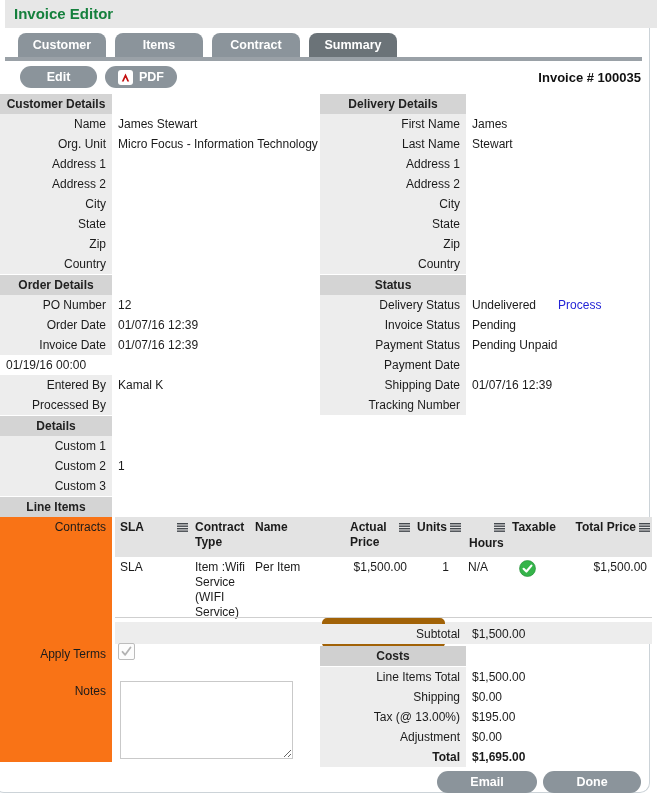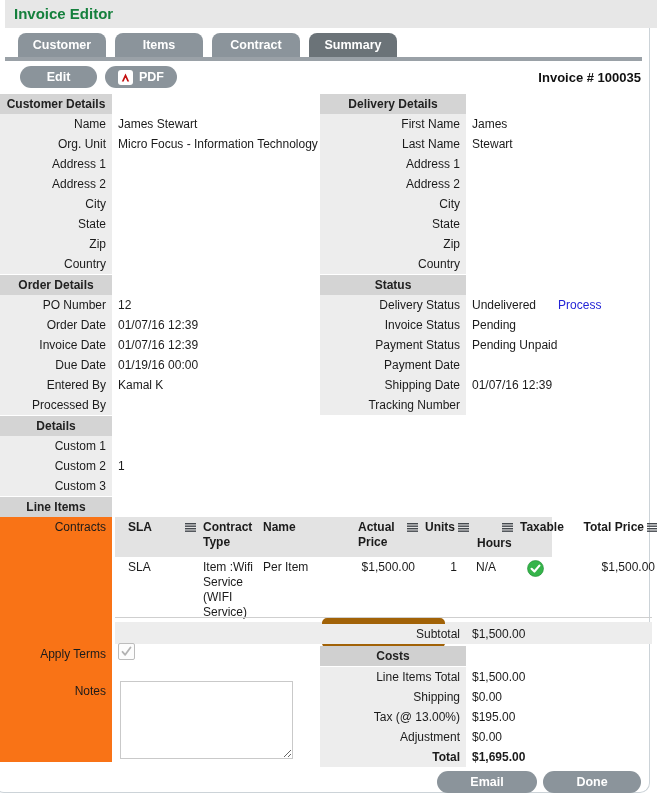--- a/index.html
+++ b/index.html
@@ -58,22 +58,21 @@
   .lbl-terms { top:130px; }
   .lbl-notes { top:167px; }
   .checkbox { position:absolute; left:118px; top:643px; cursor:pointer; }
   .notes-ta {
     position:absolute; left:120px; top:681px; width:173px; height:78px;
     border:1px solid #c9c9c9; resize:both; font-family:"Liberation Sans",sans-serif;
     font-size:12px; background:#fff;
   }
   .grid {
     display:grid; grid-template-columns:75px 60px 95px 67px 45px 50px 40px 105px;
-    width:437px;
-    padding-left:8px;
+    width:537px;
   }
   .li-table { position:absolute; left:115px; top:517px; width:537px; }
   .thead { background:#e3e3e3; font-weight:bold; }
   .thead > div { padding:3px 2px 2px 5px; min-height:40px; line-height:15px; }
   .hflex { display:flex; align-items:flex-start; gap:3px; }
   .hflex .lab { flex:0 1 auto; }
   .sort { flex:none; margin-top:3px; }
   .h-right { justify-content:flex-end; }
   .h-hours { text-align:right; }
   .h-hours .lab { display:block; text-align:left; padding-left:7px; }
@@ -208,21 +207,20 @@
       </div>
     <div class="drow">
         <div class="dlabel lw">Order Date</div>
         <div class="dvalue">01/07/16 12:39</div>
       </div>
     <div class="drow">
         <div class="dlabel lw">Invoice Date</div>
         <div class="dvalue">01/07/16 12:39</div>
       </div>
     <div class="drow">
-        <div class="dlabel lw">Due Date</div>
         <div class="dvalue">01/19/16 00:00</div>
       </div>
     <div class="drow">
         <div class="dlabel lw">Entered By</div>
         <div class="dvalue">Kamal K</div>
       </div>
     <div class="drow">
         <div class="dlabel lw">Processed By</div>
         <div class="dvalue"></div>
       </div>

